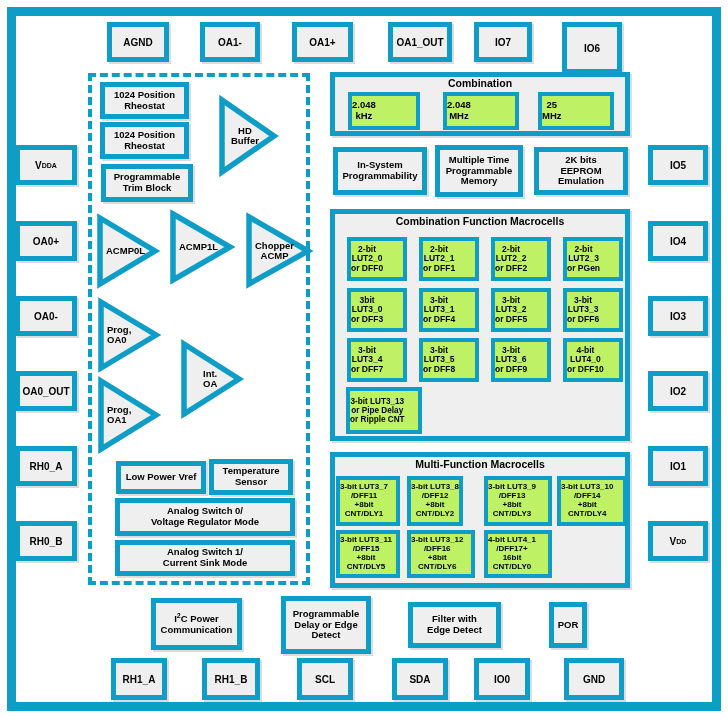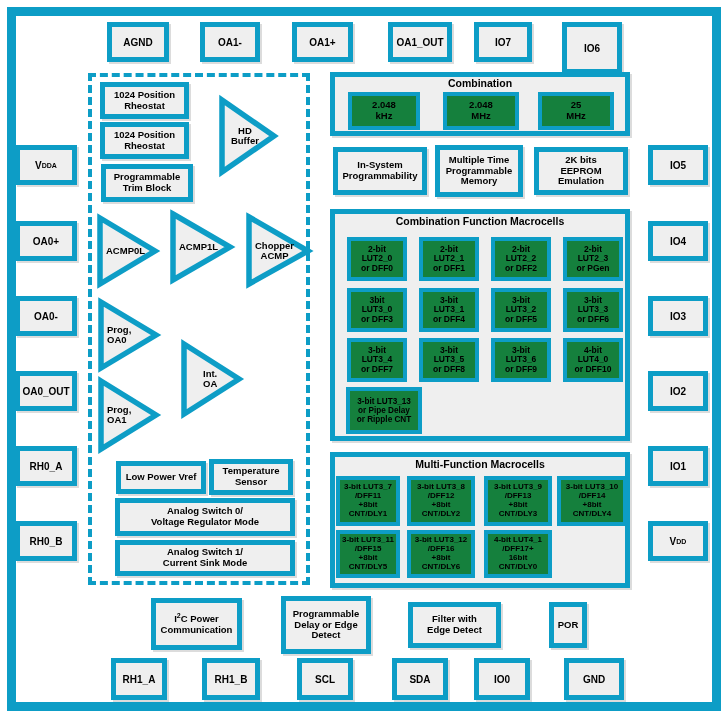--- a/index.html
+++ b/index.html
@@ -16,22 +16,22 @@
   }
   .pin sub { font-size: 7px; font-weight: bold; }
   .ablock {
     position: absolute; background: #efefef; border: 5px solid #0d9dc6;
     display: flex; align-items: center; justify-content: center;
     font-size: 9.5px; line-height: 1.15; box-shadow: 2px 2px 0 #dcdcdc;
   }
   .secbox { position: absolute; background: #efefef; border: 5px solid #0d9dc6; box-shadow: 2px 2px 0 #dcdcdc; }
   .title { position: absolute; text-align: center; font-weight: bold; font-size: 10.5px; }
   .cell {
-    position: absolute; background: #15803d; border: 4px solid #0d9dc6;
-    display: flex; align-items: center; justify-content: center;
+    position: absolute; background: #bef264; border: 4px solid #0d9dc6;
+    display: flex; align-items: center; 
     font-size: 8.5px; line-height: 1.12;
   }
   .mcell { font-size: 8px; }
   .c13 { font-size: 8.2px; }
   .osc { font-size: 9.5px; }
   .lbl { white-space: pre-line; text-align: center; font-weight: bold; }
   .dashed { position: absolute; border: 4px dashed #0d9dc6; }
   .tri { position: absolute; }
   .tri svg { position: absolute; left: 0; top: 0; overflow: visible; }
   .tri polygon { fill: #efefef; stroke: #0d9dc6; stroke-width: 5.5px; stroke-linejoin: miter; }
@@ -303,21 +303,21 @@
     </div>
 
   <div class="secbox" style="left:330px;top:452px;width:300px;height:136px"></div>
   <div class="title" style="left:330px;top:458px;width:300px">Multi-Function Macrocells</div>
   <div class="cell mcell" style="left:336px;top:476px;width:64px;height:50px">
       <span class="lbl">3-bit LUT3_7
 /DFF11
 +8bit
 CNT/DLY1</span>
     </div>
-  <div class="cell mcell" style="left:407px;top:476px;width:68px;height:50px">
+  <div class="cell mcell" style="left:407px;top:476px;width:56px;height:50px">
       <span class="lbl">3-bit LUT3_8
 /DFF12
 +8bit
 CNT/DLY2</span>
     </div>
   <div class="cell mcell" style="left:484px;top:476px;width:68px;height:50px">
       <span class="lbl">3-bit LUT3_9
 /DFF13
 +8bit
 CNT/DLY3</span>

